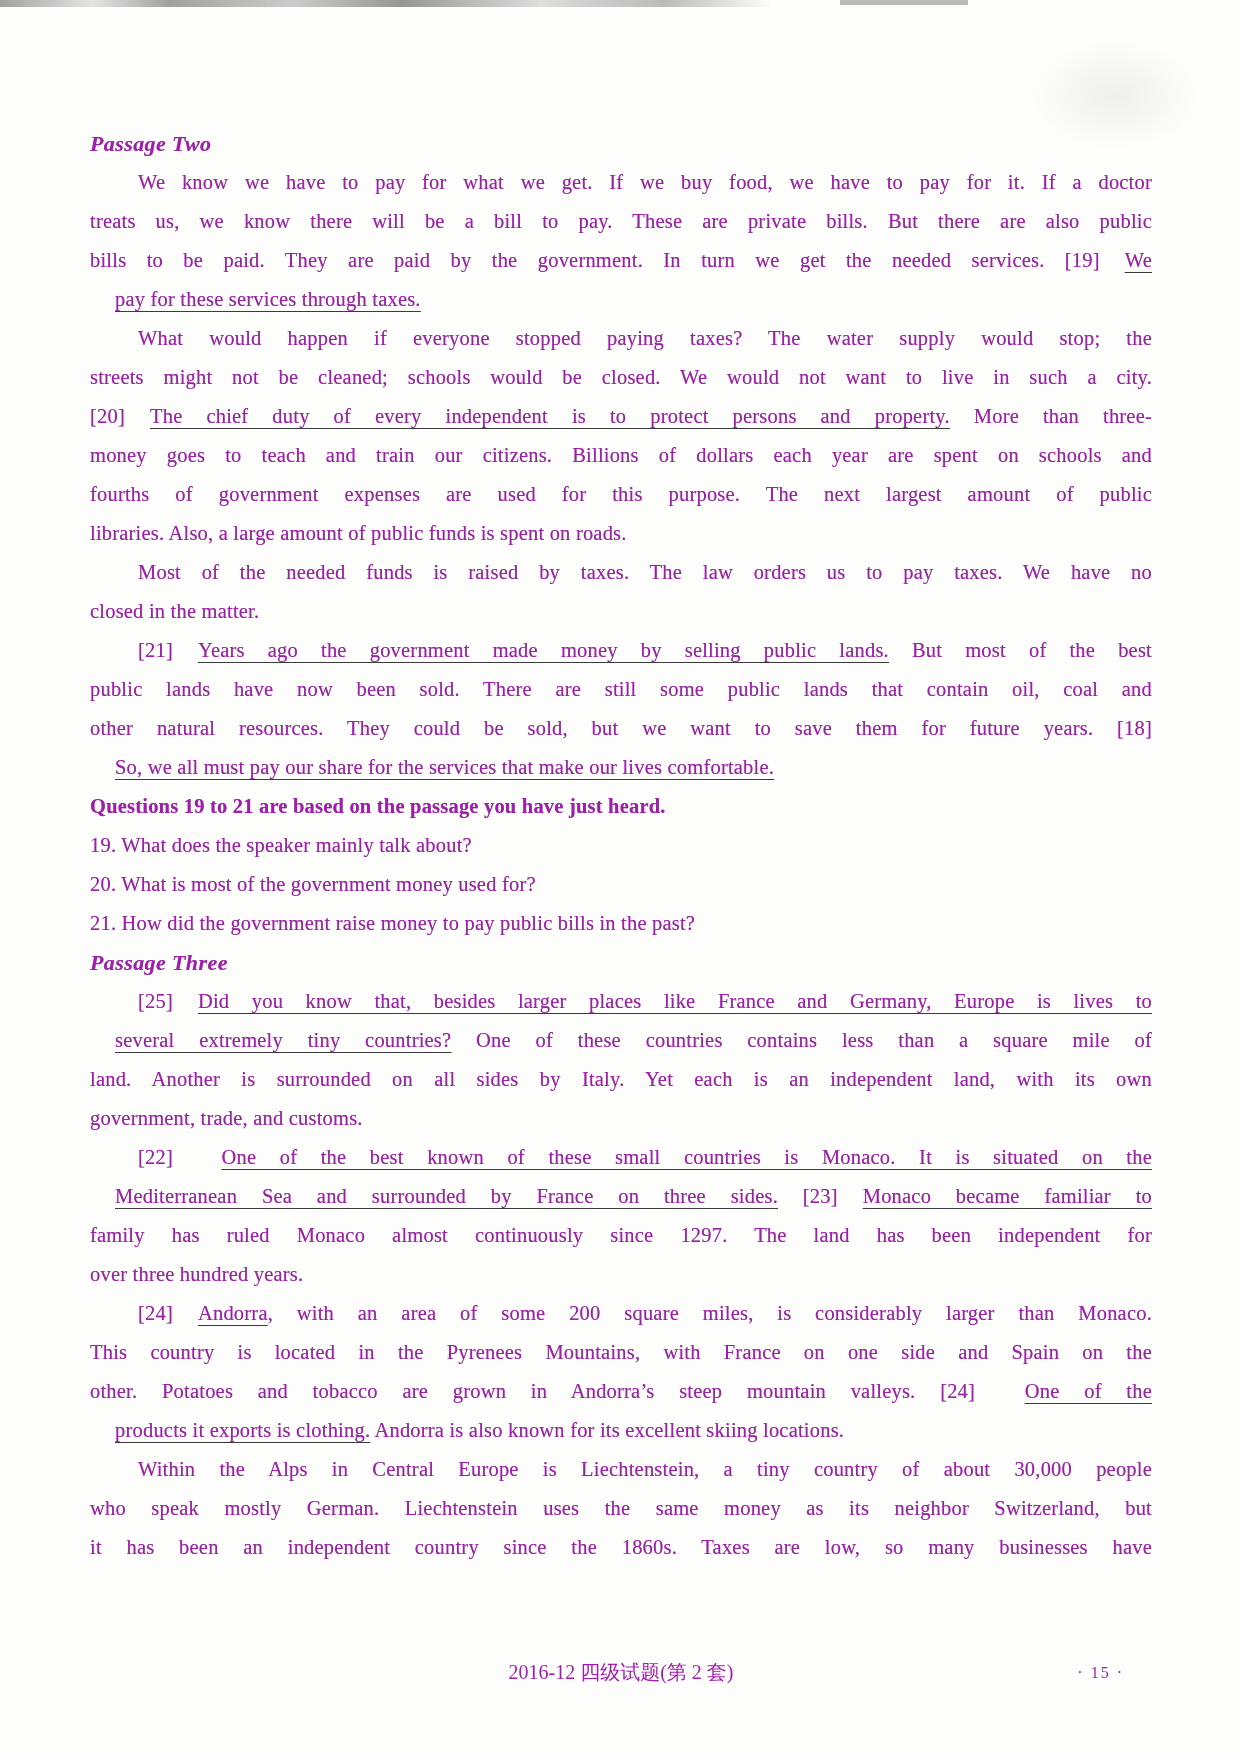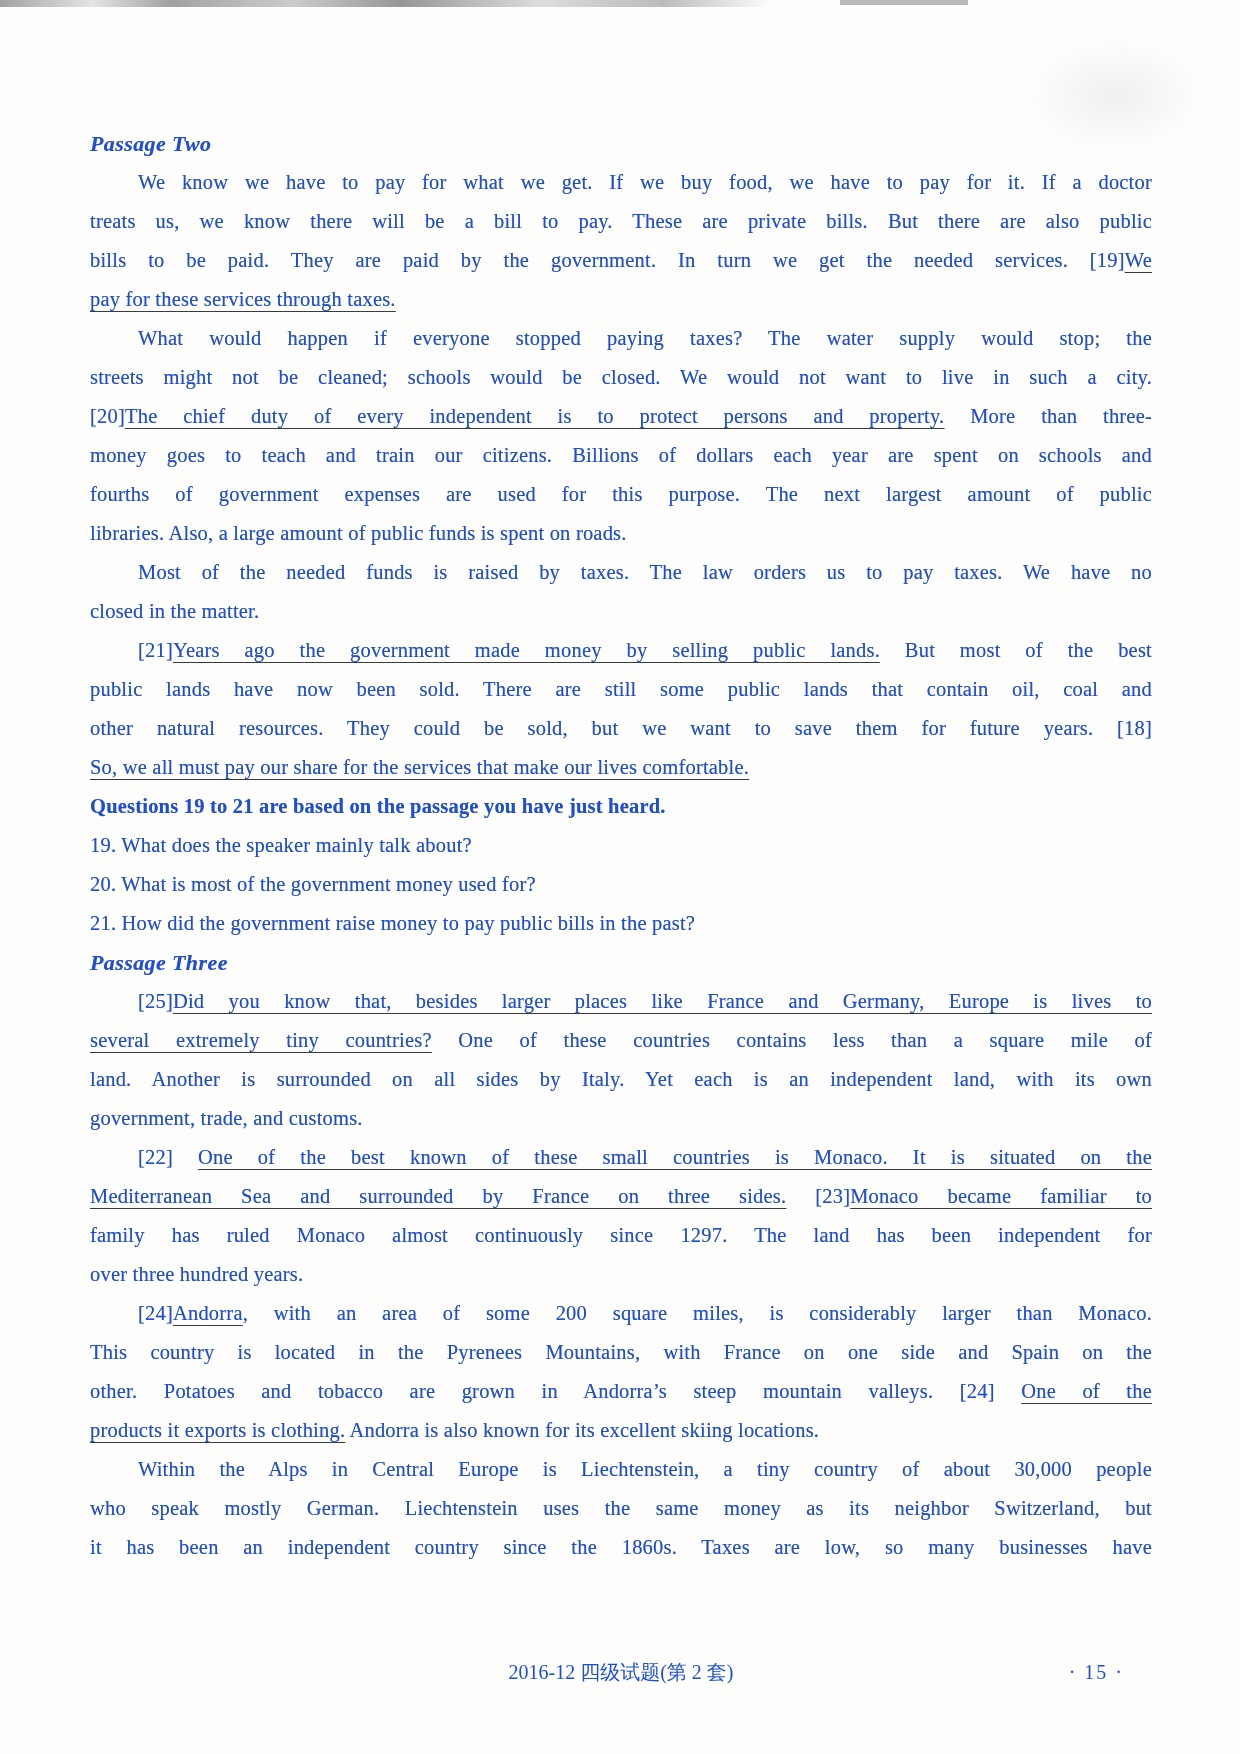--- a/index.html
+++ b/index.html
@@ -2,21 +2,21 @@
 <html><head>
 <meta charset="utf-8">
 <style>
   html,body{margin:0;padding:0;background:#ffffff;}
   .page{
     position:relative;
     width:1240px;height:1754px;
     background:#fdfdfc;
     overflow:hidden;
     font-family:"Liberation Serif","DejaVu Serif",serif;
-    color:#1d4ed8;
+    color:#a21caf;
   }
   
   .artifact-a{
     position:absolute;top:0;left:0;width:772px;height:7px;
     background:linear-gradient(90deg,
       rgba(70,70,70,.50) 0%, rgba(120,120,120,.18) 12%,
       rgba(60,60,60,.48) 22%, rgba(90,90,90,.30) 38%,
       rgba(55,55,55,.52) 52%, rgba(110,110,110,.22) 70%,
       rgba(80,80,80,.38) 86%, rgba(130,130,130,0) 100%);
     filter:blur(.6px);
@@ -50,27 +50,28 @@
   .bold-line{
     height:39px;line-height:39px;
     font-weight:bold;font-size:20.5px;
   }
   .question{height:39px;line-height:39px;}
   .u{
     text-decoration:underline;
     text-decoration-thickness:1.4px;
     text-underline-offset:5px;
     text-decoration-color:#3a3a3a;
+    padding-left:25px;
   }
   .footer{
     position:absolute;left:90px;top:1614px;width:1062px;height:39px;line-height:39px;
     font-size:20px;text-align:center;margin-top:39px;
   }
   .footer .pageno{
-    position:absolute;right:28px;top:0;font-size:20px;letter-spacing:2px;
+    position:absolute;right:28px;top:0;font-size:16px;letter-spacing:2px;
   }
 </style>
 </head>
 <body>
 
 <div class="page">
   <div class="artifact-a"></div>
   <div class="artifact-b"></div>
   <div class="artifact-c"></div>
 

